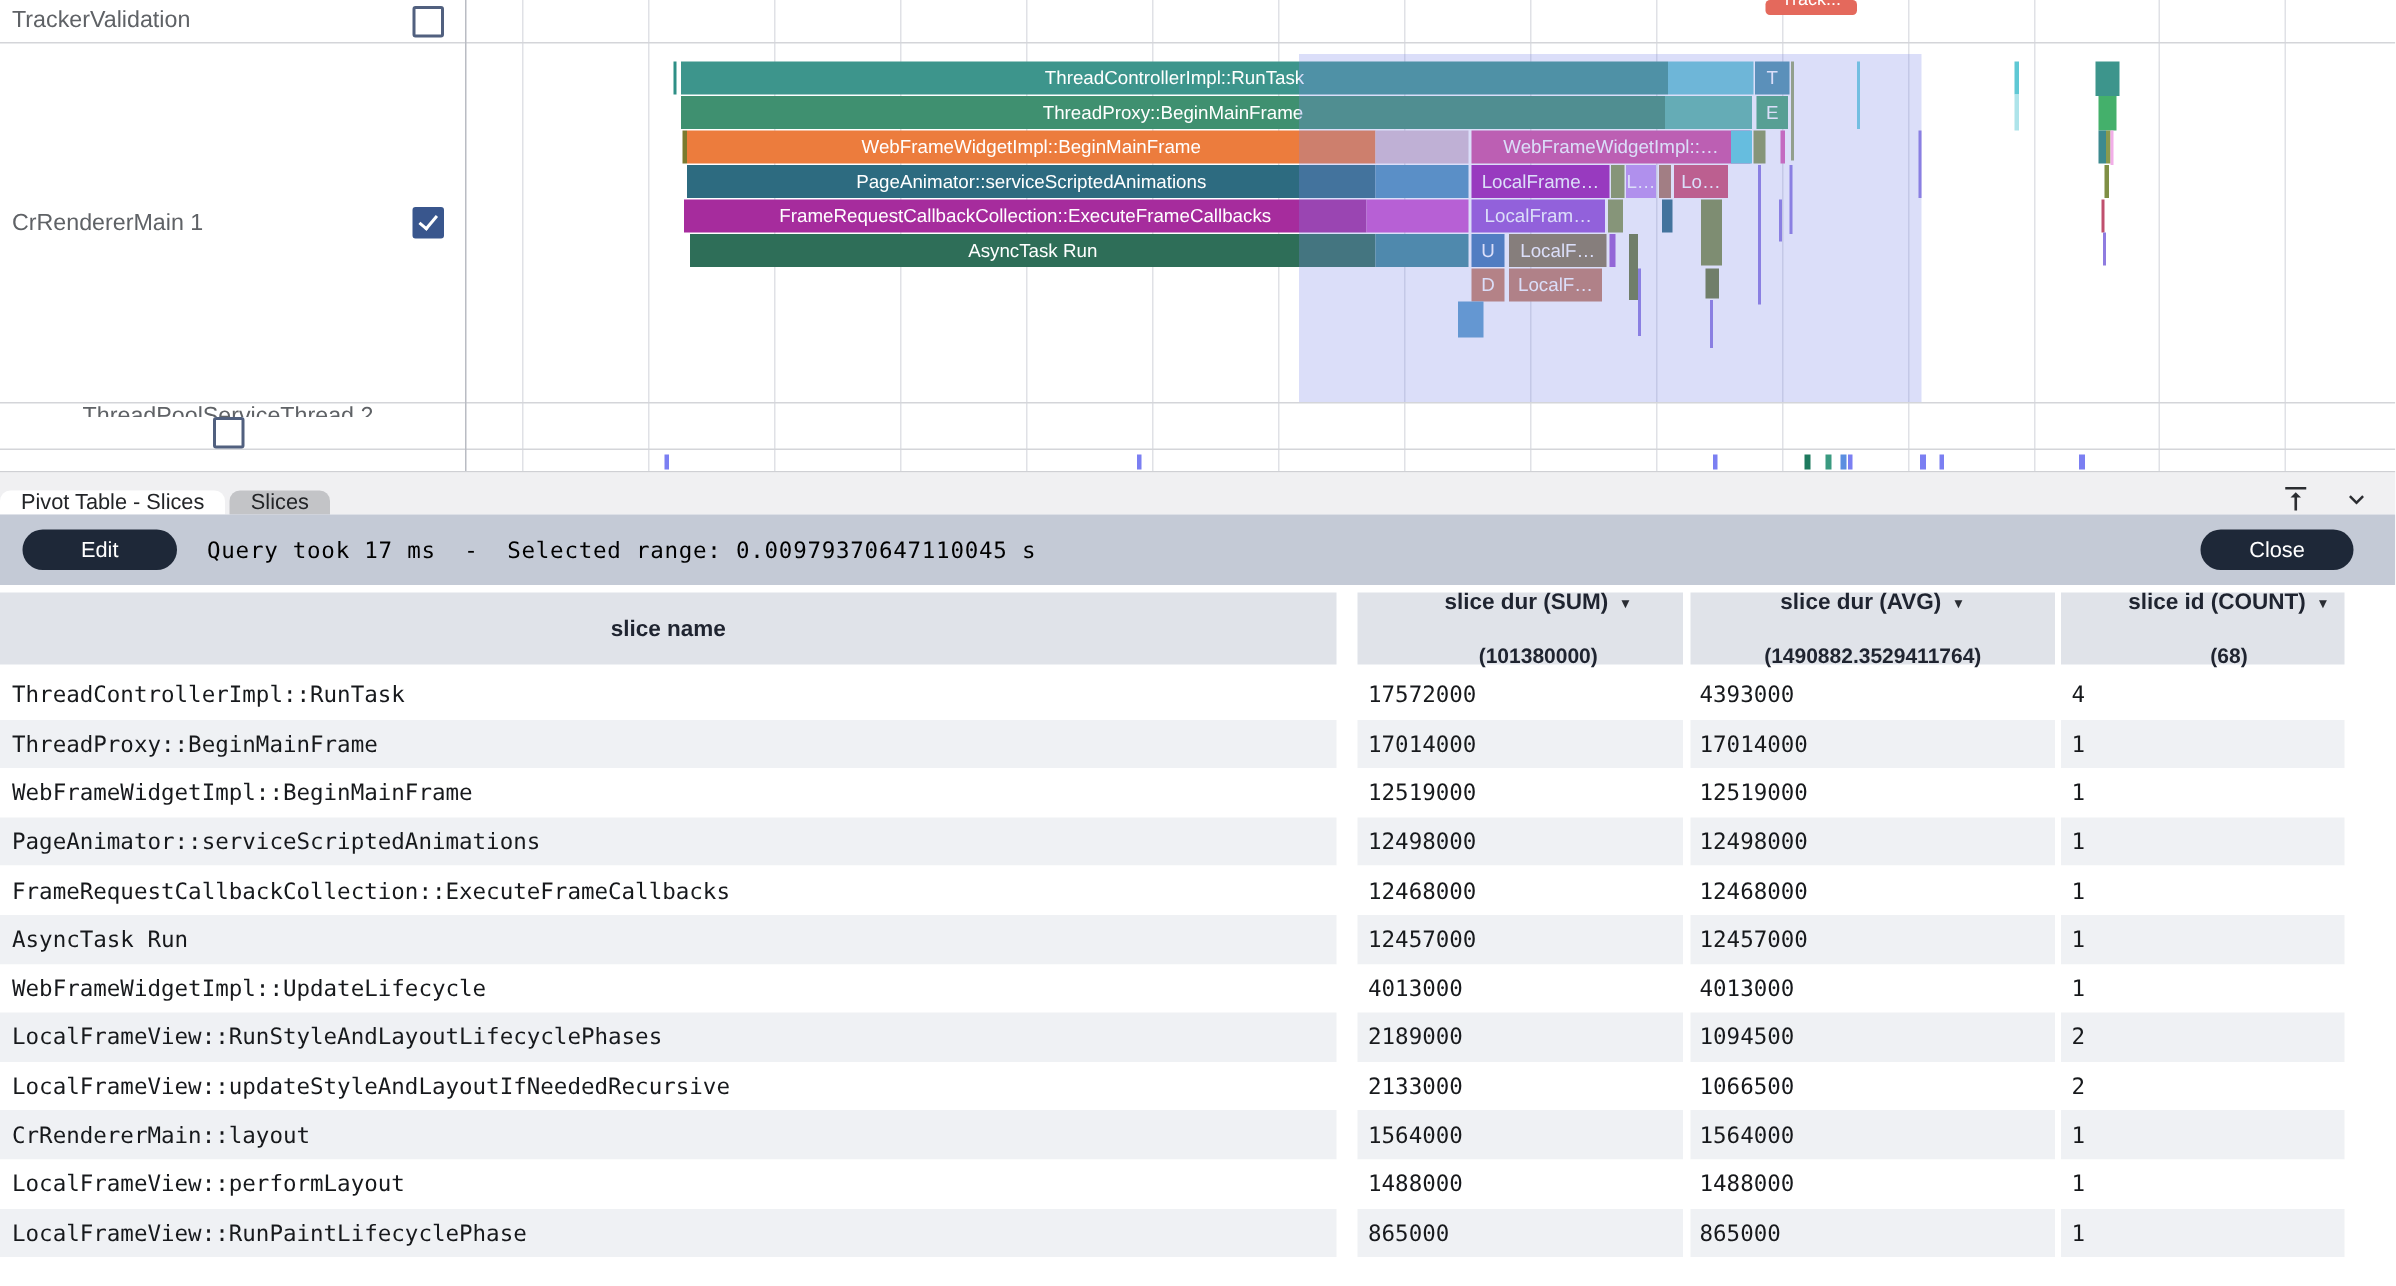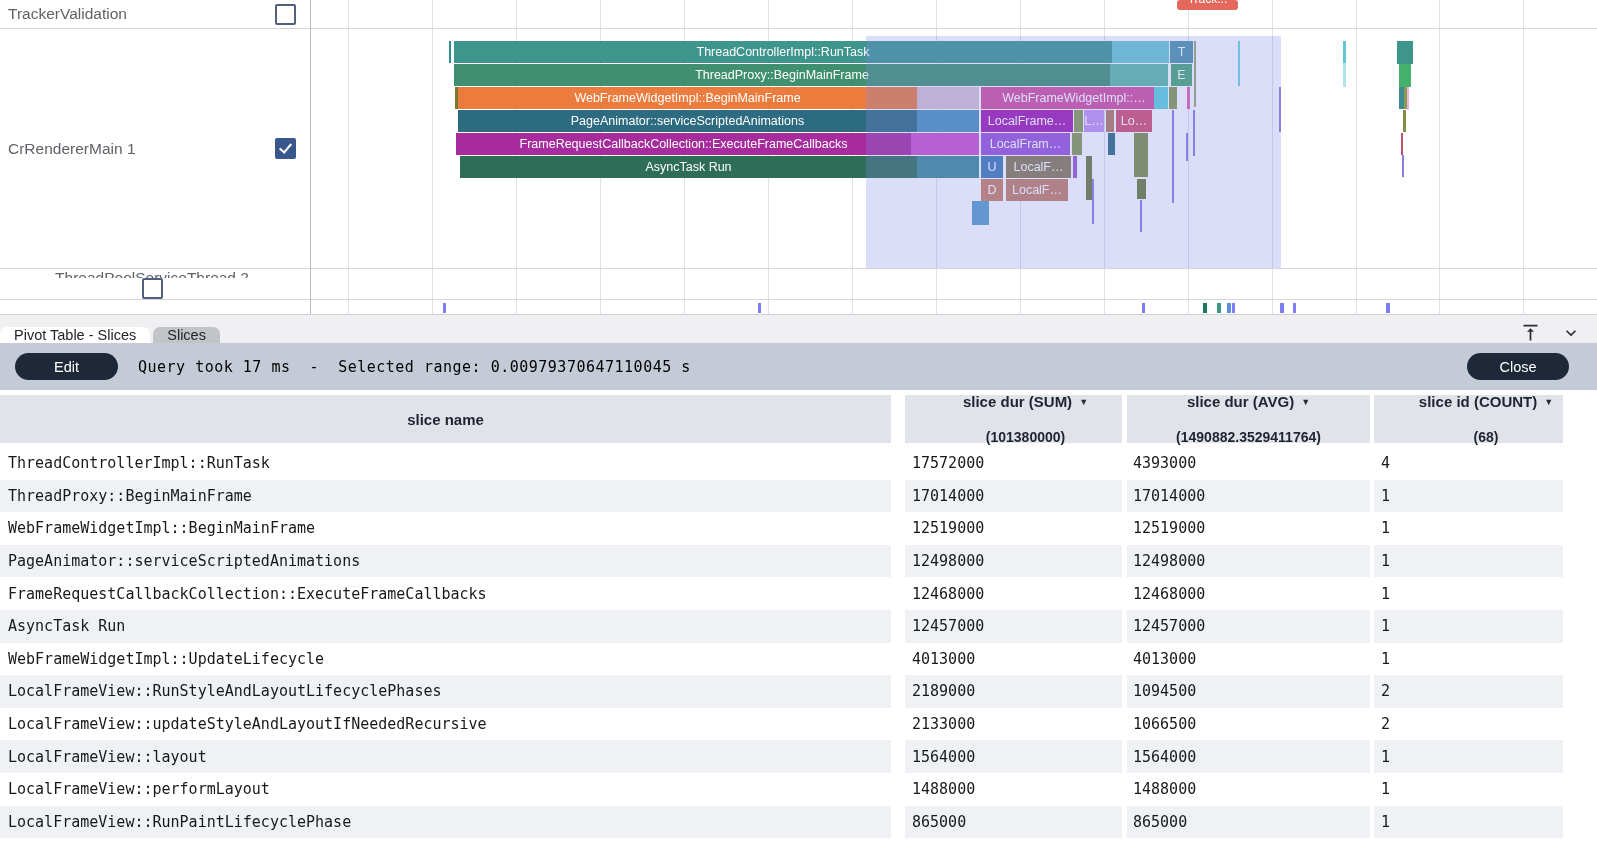--- a/index.html
+++ b/index.html
@@ -410,21 +410,21 @@
           <div class="cell w-avg">1094500</div>
           <div class="cell w-count">2</div>
         </div>
         <div class="row">
           <div class="cell w-name">LocalFrameView::updateStyleAndLayoutIfNeededRecursive</div>
           <div class="cell w-sum">2133000</div>
           <div class="cell w-avg">1066500</div>
           <div class="cell w-count">2</div>
         </div>
         <div class="row">
-          <div class="cell w-name">LocalFrameView::layout</div>
+          <div class="cell w-name">CrRendererMain::layout</div>
           <div class="cell w-sum">1564000</div>
           <div class="cell w-avg">1564000</div>
           <div class="cell w-count">1</div>
         </div>
         <div class="row">
           <div class="cell w-name">LocalFrameView::performLayout</div>
           <div class="cell w-sum">1488000</div>
           <div class="cell w-avg">1488000</div>
           <div class="cell w-count">1</div>
         </div>

